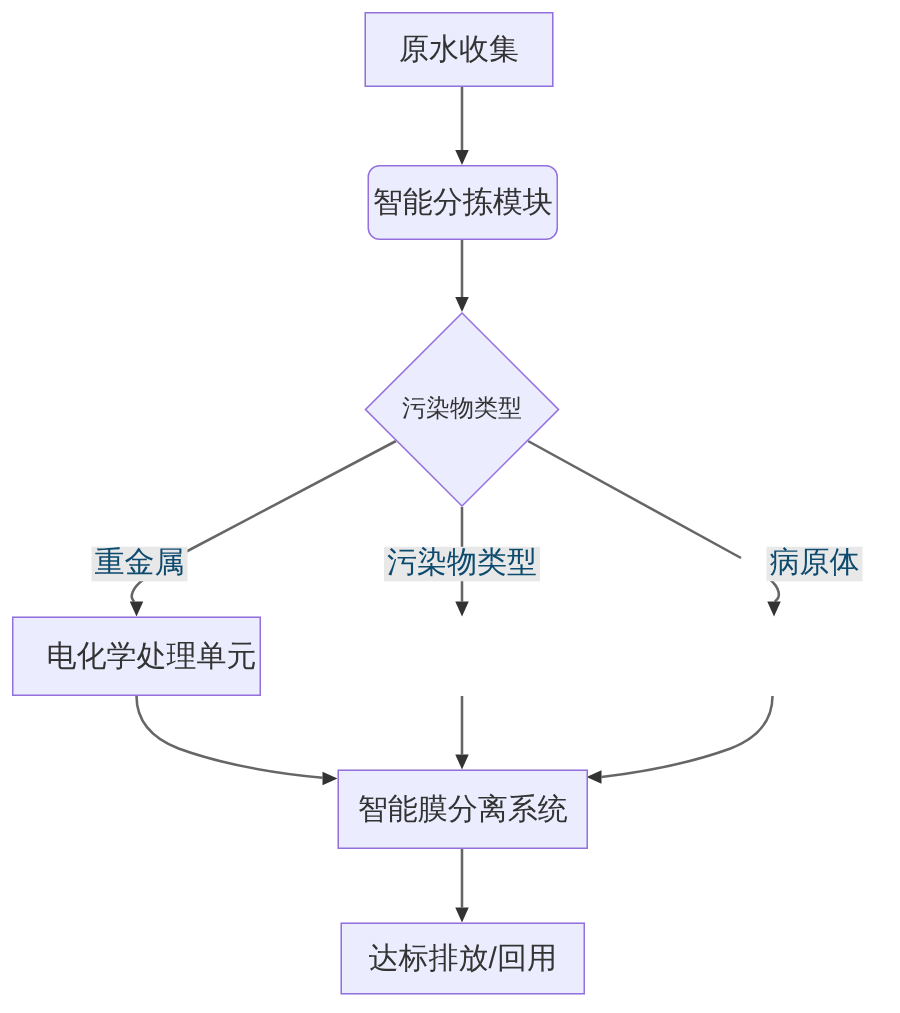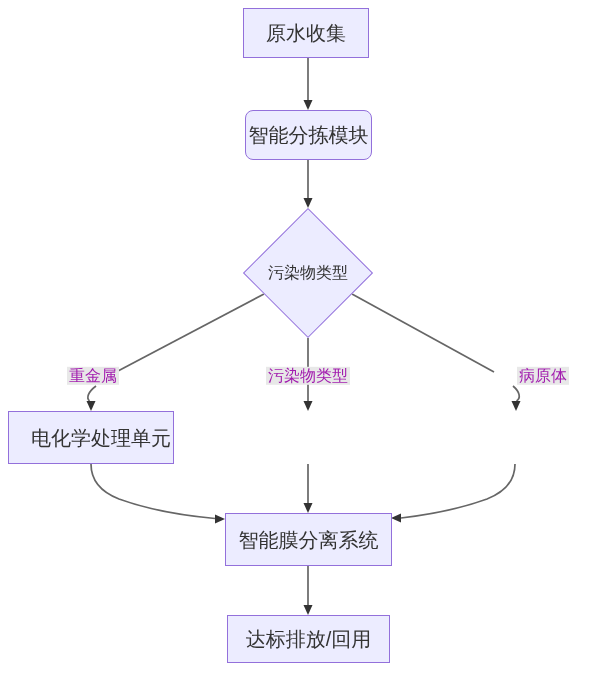--- a/index.html
+++ b/index.html
@@ -53,22 +53,22 @@
     position: absolute;
     color: #333333;
     font-size: 16px;
     white-space: nowrap;
     transform: translate(-50%, -50%);
   }
   .edge-label {
     position: absolute;
     transform: translate(-50%, -50%);
     background: #e8e8e8;
-    color: #a21caf;
-    font-size: 16px;
+    color: #0c4a6e;
+    font-size: 20px;
     line-height: 1.15;
     padding: 0 2px;
     white-space: nowrap;
   }
 </style>
 </head>
 <body>
 
 <div class="canvas">
 

